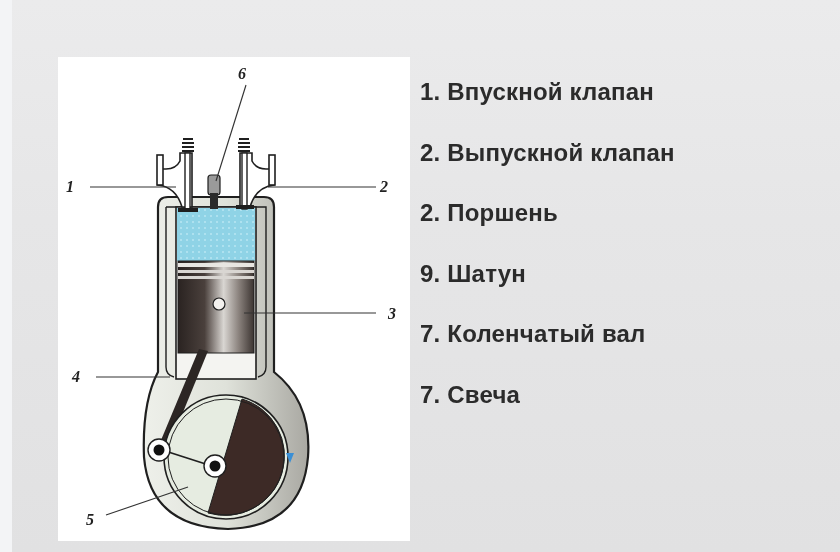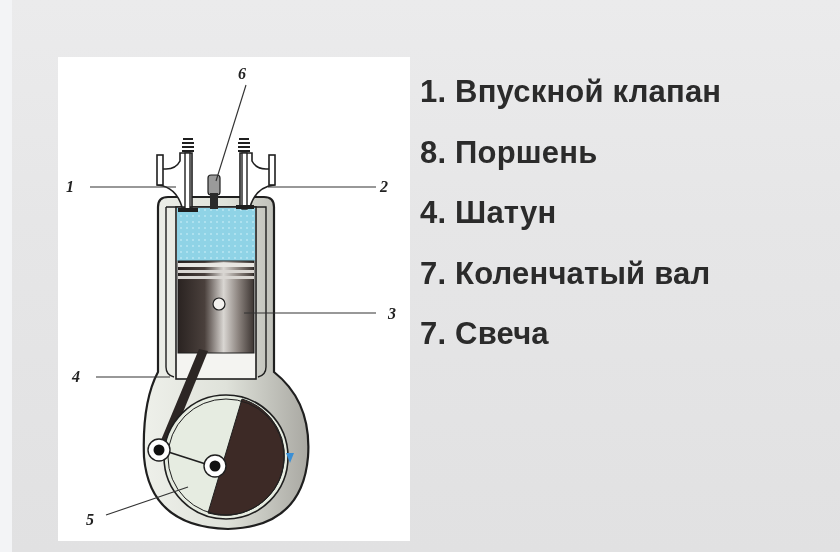--- a/index.html
+++ b/index.html
@@ -15,21 +15,21 @@
   .figure {
     position: absolute; left: 58px; top: 57px; width: 352px; height: 484px;
     background: #ffffff;
   }
   .figure svg { position: absolute; left: 0; top: 0; }
   .legend {
     position: absolute; left: 420px; top: 66px; margin: 0; padding: 0; list-style: none;
   }
   .legend li {
     font-family: "Liberation Sans", sans-serif;
-    font-weight: bold; font-size: 31px; color: #2b2b2b;
+    font-weight: bold; font-size: 24px; color: #2b2b2b;
     height: 60.5px; line-height: 52px; white-space: nowrap; letter-spacing: 0.2px;
   }
   .callout {
     font-family: "Liberation Serif", serif; font-style: italic; font-weight: bold;
     font-size: 16px; fill: #222;
   }
 </style>
 </head>
 <body>
 
@@ -127,17 +127,18 @@
     <text class="callout" x="322" y="135">2</text>
     <text class="callout" x="330" y="262">3</text>
     <text class="callout" x="14" y="325">4</text>
     <text class="callout" x="28" y="468">5</text>
     <text class="callout" x="180" y="22">6</text>
   </svg>
 </div>
 
 <ul class="legend">
   <li>1. Впускной клапан</li>
-  <li>8. Поршень</li>
-  <li>4. Шатун</li>
+  <li>2. Выпускной клапан</li>
+  <li>2. Поршень</li>
+  <li>9. Шатун</li>
   <li>7. Коленчатый вал</li>
   <li>7. Свеча</li>
 </ul>
 
 </body></html>

